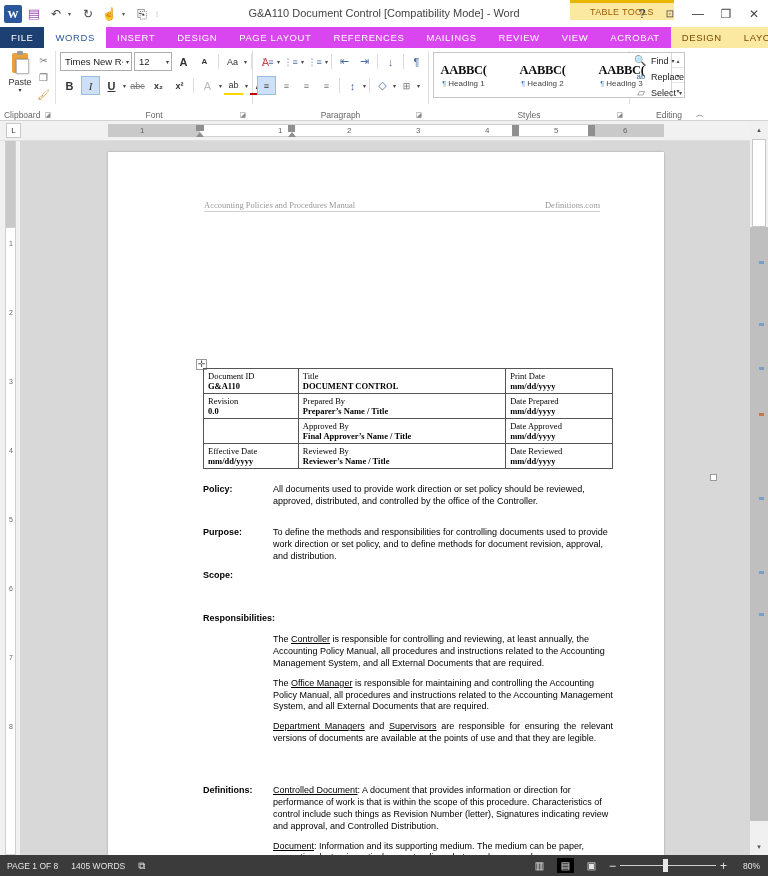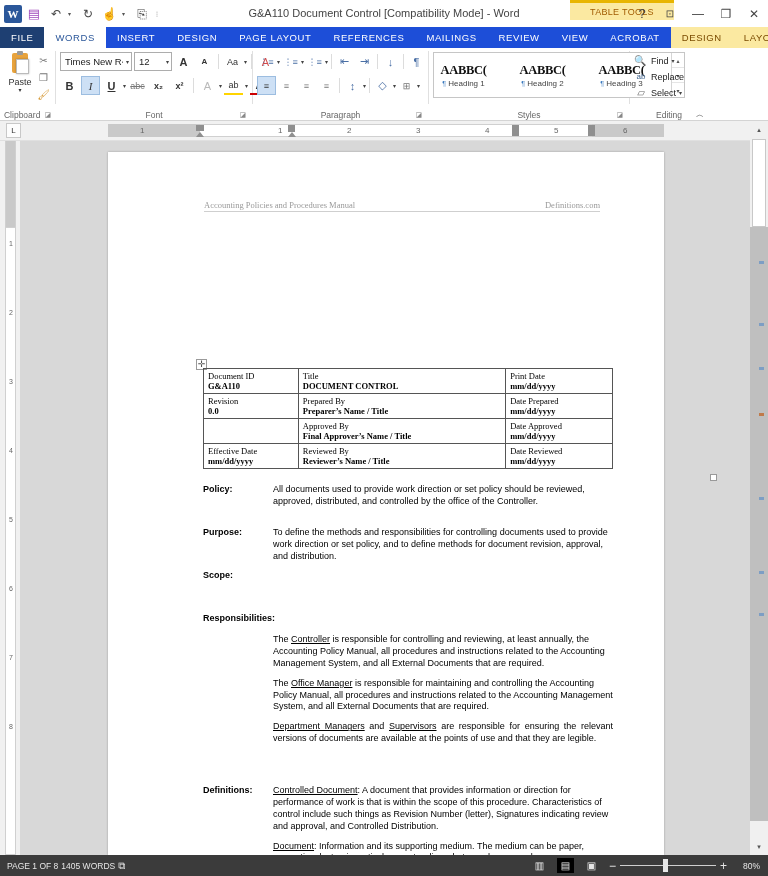--- a/index.html
+++ b/index.html
@@ -44,21 +44,21 @@
     position: absolute; right: 0; top: 0; height: 27px; display: flex; align-items: center;
   }
   .wc { width: 28px; height: 22px; display: flex; align-items: center; justify-content: center;
         font-size: 12px; color: #444; }
   .wc.help { font-size: 13px; }
   .wc.ribopt { font-size: 10px; }
 
   
   .tabstrip {
     position: absolute; top: 27px; left: 0; width: 752px; height: 21px;
-    background: #1d4ed8;
+    background: #d946ef;
     display: flex; align-items: stretch;
   }
   .tab-file {
     background: #1e3f72; color: #fff; font-size: 9.5px; letter-spacing: .6px;
     padding: 0 11px; display: flex; align-items: center;
   }
   .tab {
     color: #ffffff; font-size: 9.5px; letter-spacing: .6px;
     padding: 0 11px; display: flex; align-items: center; white-space: nowrap;
   }
@@ -204,21 +204,21 @@
   .vs-track { position:absolute; left:0; top:106px; width:18px; bottom:34px; background:#bfbfbf; }
   .vs-marks { position:absolute; right:3px; top:140px; width:6px; }
   .vs-mark { position:absolute; width:5px; height:3px; background:#7d9ec4; }
 
   
   .statusbar {
     position:absolute; left:0; bottom:0; width:768px; height:21px; background:#2b579a;
     background:#3b3b3b;
     display:flex; align-items:center; color:#e6e6e6; font-size:8.5px;
   }
-  .sb-left { display:flex; align-items:center; gap:3px; padding-left:7px; }
+  .sb-left { display:flex; align-items:center; gap:13px; padding-left:7px; }
   .sb-right { margin-left:auto; display:flex; align-items:center; gap:9px; padding-right:8px; }
   .view-btn { width:17px; height:15px; display:flex; align-items:center; justify-content:center; font-size:10px; }
   .view-btn.active { background:#000; }
   .zoom-slider { display:flex; align-items:center; gap:4px; }
   .zs-line { position:relative; width:96px; height:1px; background:#cfcfcf; }
   .zs-mid { position:absolute; left:47px; top:-2px; width:1px; height:5px; background:#cfcfcf; }
   .zs-thumb { position:absolute; left:43px; top:-6px; width:5px; height:13px; background:#e8e8e8; }
   .zs-pm { font-size:12px; line-height:10px; }
   .zoom-pct { min-width:24px; text-align:right; font-size:8.5px; }
   .proofing { font-size:10px; }

